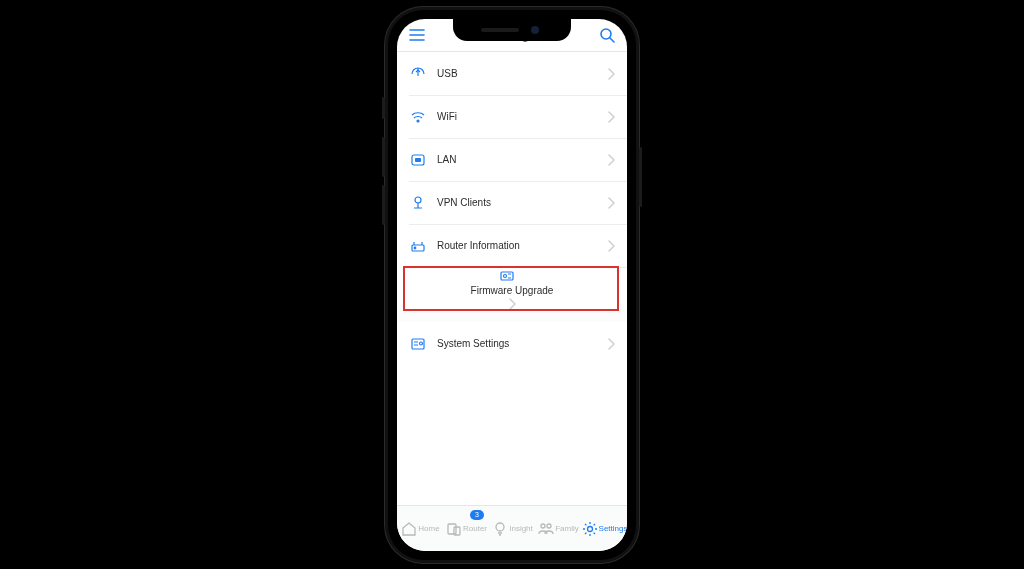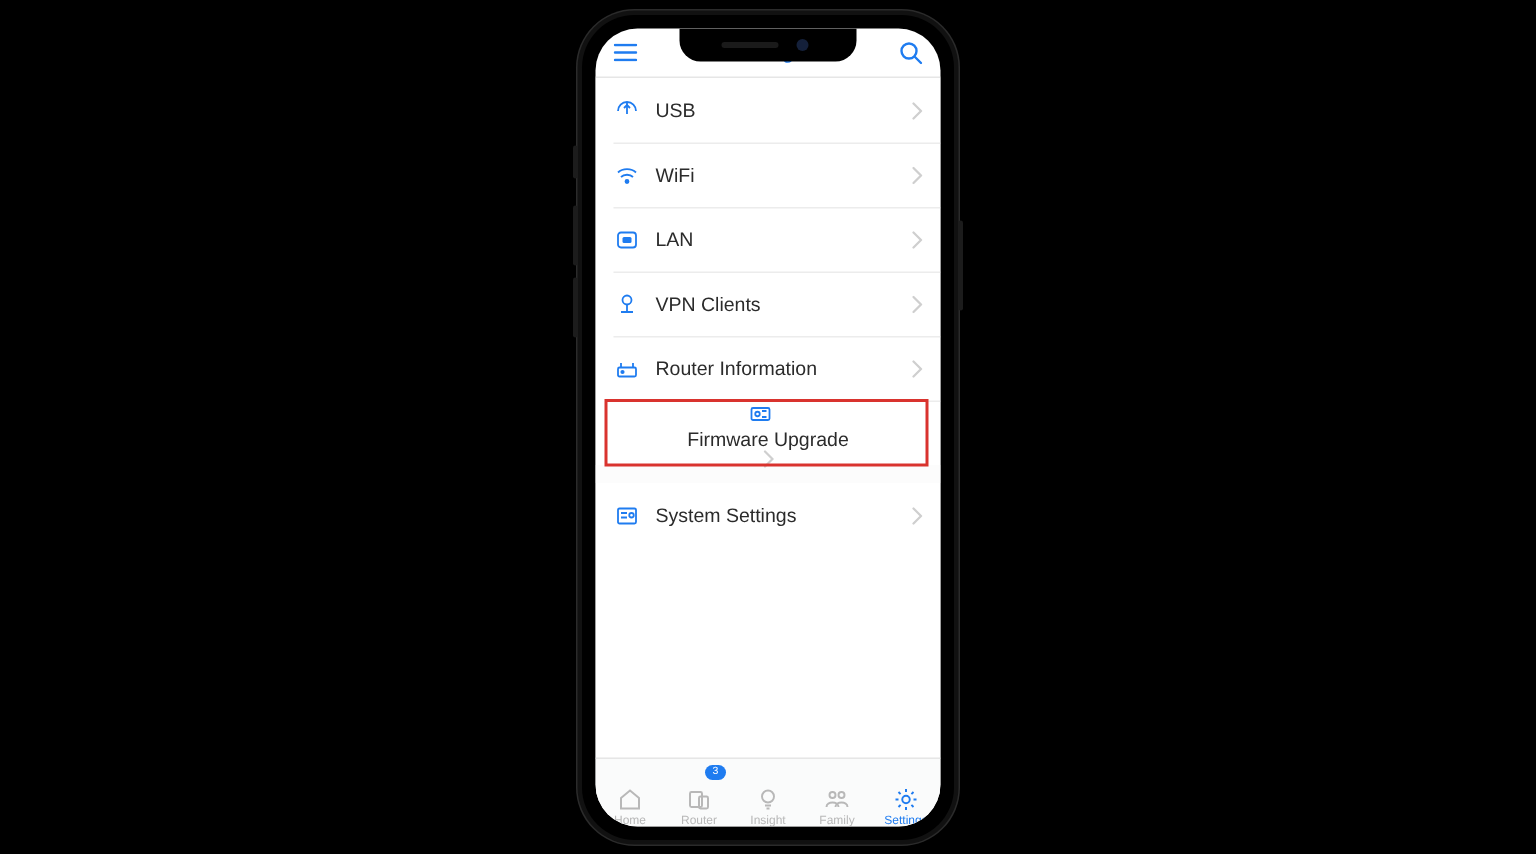--- a/index.html
+++ b/index.html
@@ -20,27 +20,27 @@
   .sb-right{right:-3px;top:140px;width:3px;height:60px;}
 
   .navbar{height:32px;display:flex;align-items:center;justify-content:space-between;padding:0 10px;border-bottom:1px solid #e6e6e6;}
   .navbar .title{color:#1f7cf0;font-size:12px;font-weight:600;}
   .icon-btn{width:20px;height:20px;display:flex;align-items:center;justify-content:center;color:#1f7cf0;}
 
   .list{flex:1;overflow:hidden;background:#fff;}
   .row{height:43px;display:flex;align-items:center;padding:0 12px;position:relative;}
   .row + .row::before{content:"";position:absolute;left:12px;right:0;top:0;height:1px;background:#ececec;}
   .row .ic{width:18px;height:18px;margin-right:10px;display:flex;align-items:center;justify-content:center;color:#1f7cf0;flex:none;}
-  .row .lbl{flex:1;font-size:13px;color:#2b2b2b;}
+  .row .lbl{flex:1;font-size:10px;color:#2b2b2b;}
   .row .chev{color:#cfcfcf;}
   .gap{height:12px;background:#fcfcfc;}
   .highlight-box{position:absolute;left:6px;right:8px;top:-1px;bottom:-1px;border:2px solid #d9332e;pointer-events:none;}
 
   .tabbar{height:45px;border-top:1px solid #e6e6e6;background:#fafbfb;display:flex;}
-  .tab{flex:1;display:flex;flex-direction:column;align-items:center;justify-content:flex-end;color:#b8b8b8;font-size:8px;position:relative;overflow:hidden;}
+  .tab{flex:1;display:flex;flex-direction:row;align-items:center;justify-content:center;color:#b8b8b8;font-size:8px;position:relative;overflow:hidden;}
   .tab .ti{height:18px;display:flex;align-items:center;justify-content:center;}
   .tab.active{color:#1f7cf0;}
   .badge{position:absolute;top:4px;left:50%;margin-left:4px;min-width:10px;height:10px;background:#1f7cf0;color:#fff;font-size:7px;line-height:10px;text-align:center;border-radius:5px;padding:0 2px;}
 
   svg{display:block;}
 </style>
 </head>
 <body>
 
 <div class="stage">

